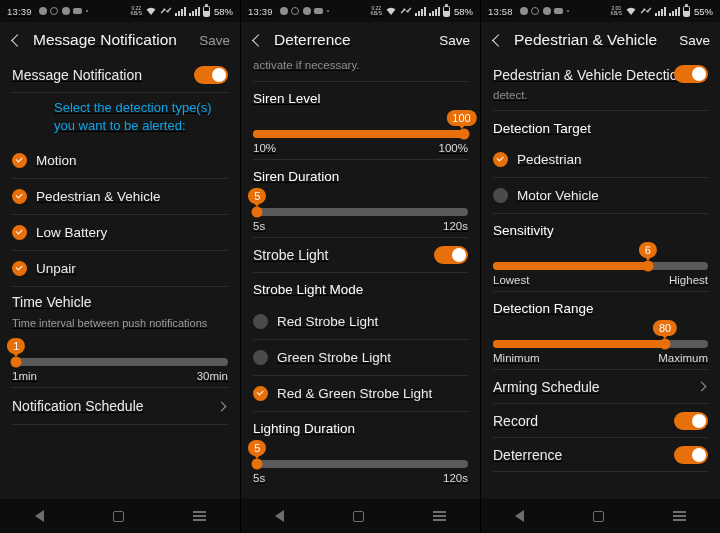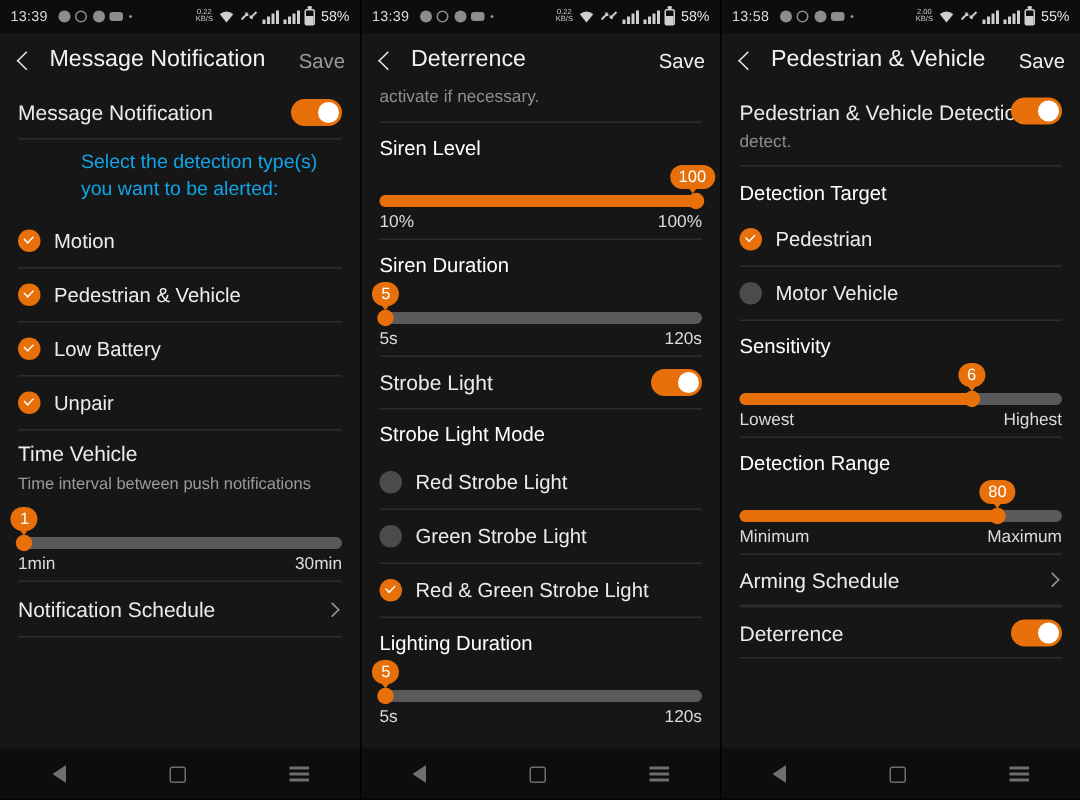--- a/index.html
+++ b/index.html
@@ -2,21 +2,21 @@
 <html><head>
 <meta charset="utf-8">
 <style>
   * { box-sizing: border-box; margin: 0; padding: 0; }
   html, body {
     width: 720px; height: 533px;
     background: #000;
     font-family: "Liberation Sans", sans-serif;
     overflow: hidden;
   }
-  .screens { display: flex; width: 720px; height: 395px; }
+  .screens { display: flex; width: 720px; height: 395px; text-decoration: underline; }
   .screen {
     width: 240px; height: 533px;
     background: #161616;
     position: relative;
     display: flex; flex-direction: column;
     overflow: hidden;
   }
   .screen + .screen { border-left: 1px solid #000; }
 
   
@@ -560,20 +560,26 @@
         </div>
       </div>
       <div class="divider"></div>
 
       <div class="row" style="min-height:33px">
         <span class="label big">Arming Schedule</span>
         <span class="chev-right"></span>
       </div>
       <div class="divider"></div>
 
+      <div class="row" style="min-height:33px">
+        <span class="label big">Record</span>
+        <span class="toggle">
+            <span class="knob"></span>
+          </span>
+      </div>
       <div class="divider"></div>
 
       <div class="row" style="min-height:33px">
         <span class="label big">Deterrence</span>
         <span class="toggle">
             <span class="knob"></span>
           </span>
       </div>
       <div class="divider"></div>
     </div>

